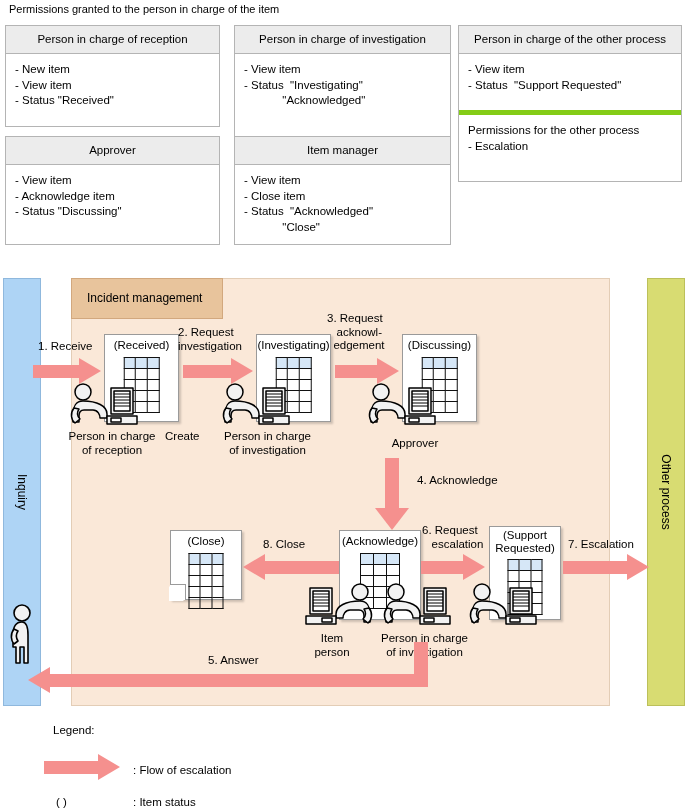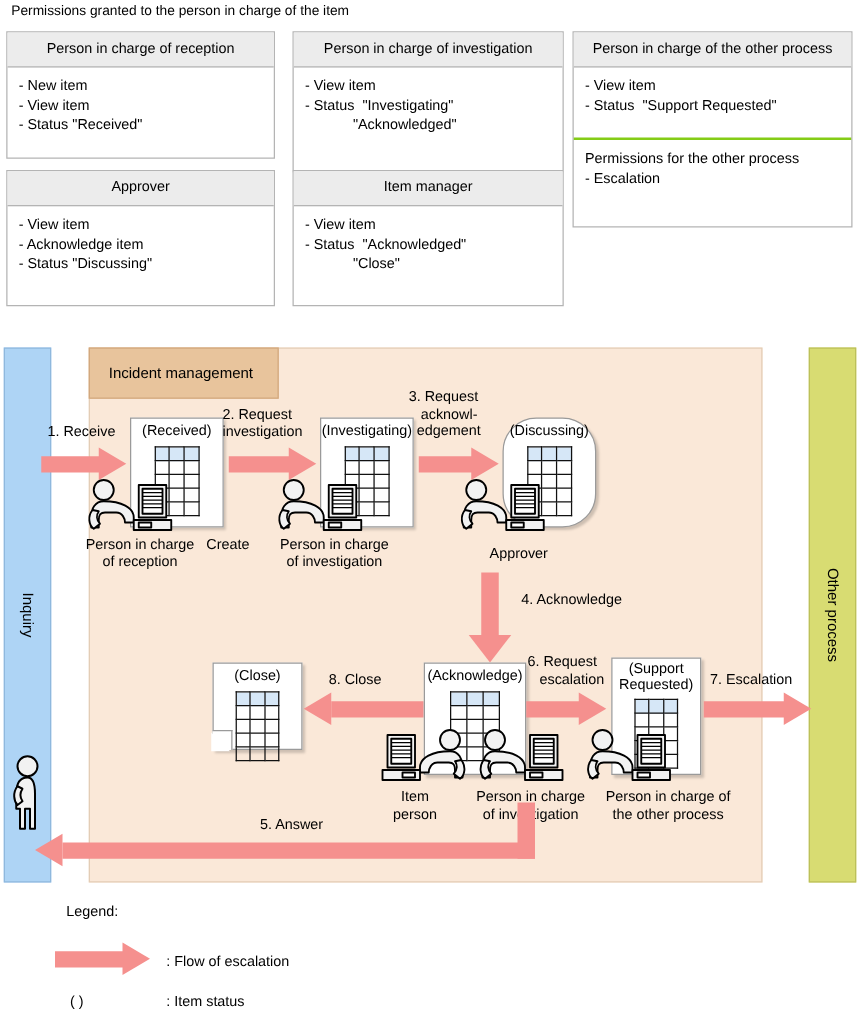--- a/index.html
+++ b/index.html
@@ -13,21 +13,21 @@
   #caption{position:absolute;left:9px;top:3px;font-size:11px;white-space:nowrap;}
 
   
   .perm-card{position:absolute;border:1px solid #b4b4b4;background:#ffffff;box-sizing:border-box;}
   .perm-head{
     background:#ececec;border-bottom:1px solid #b4b4b4;
     height:27px;line-height:27px;text-align:center;font-size:11.5px;
   }
   .perm-body{padding:8px 9px 4px 9px;}
   .perm-line{line-height:15.5px;font-size:11.5px;white-space:pre;}
-  .perm-sub{border-top:2px solid #84cc16;padding:8px 9px 6px 9px;}
+  .perm-sub{border-top:5px solid #84cc16;padding:8px 9px 6px 9px;}
 
   
   #diagram{position:absolute;left:0;top:262px;width:687px;height:455px;}
 
   .lane{position:absolute;box-sizing:border-box;}
   #lane-inquiry{left:3px;top:16px;width:38px;height:428px;background:#aed4f5;border:1px solid #8fb8dd;}
   #lane-other{left:647px;top:16px;width:38px;height:428px;background:#d8dc72;border:1px solid #bcc05a;}
   .lane-label{
     position:absolute;left:50%;top:50%;transform:translate(-50%,-50%) rotate(90deg);
     white-space:nowrap;font-size:12px;
@@ -114,20 +114,21 @@
     <div class="perm-line">- View item</div>
     <div class="perm-line">- Acknowledge item</div>
     <div class="perm-line">- Status "Discussing"</div>
   </div>
 </div>
 
 <div class="perm-card" style="left:234px;top:136px;width:217px;height:109px;">
   <div class="perm-head">Item manager</div>
   <div class="perm-body">
     <div class="perm-line">- View item</div>
+    <div class="perm-line">- Close item</div>
     <div class="perm-line">- Status  "Acknowledged"</div>
     <div class="perm-line">            "Close"</div>
   </div>
 </div>
 
 <div id="diagram">
 
   <div class="lane" id="lane-inquiry">
     <div class="lane-label">Inquiry</div>
   </div>
@@ -259,21 +260,21 @@
 of investigation</div>
 
   <div class="arrow-r" style="left:335px;top:96px;width:66px;height:26px;">
     <div class="shaft" style="left:0;top:7px;width:44px;height:13px;"></div>
     <div class="head" style="left:42px;top:0;border-top:13px solid transparent;border-bottom:13px solid transparent;border-left:22px solid #f5908e;"></div>
   </div>
   <div class="lbl" style="left:327px;top:50px;">3. Request
    acknowl-
   edgement</div>
 
-  <div class="doc" style="left:402px;top:72px;width:75px;height:88px;border-radius:27px;">
+  <div class="doc" style="left:402px;top:72px;width:75px;height:88px;">
     <div class="doc-title">(Discussing)</div>
     <table class="tbl" style="top:22px;">
       <tbody>
           <tr>
             <td style="width:19px;height:10px;"></td>
             <td style="width:19px;"></td>
             <td style="width:19px;"></td>
           </tr>
       <tr>
             <td style="height:10px;"></td>
@@ -468,22 +469,20 @@
       <circle cx="16" cy="10" r="8"></circle>
       <path d="M16 19 C9 19 6 25 6 32 L6 40 L12 40 L12 34 C12 30 13 28 17 28 L26 28 C31 28 33 33 33 36 L40 36 L40 32 C40 24 30 19 16 19 Z"></path>
       <path d="M7 26 C3 31 4 38 8 41 L13 37 C10 34 10 30 12 27 Z"></path>
       <rect x="44" y="6" width="22" height="26"></rect>
       <rect x="47" y="9" width="16" height="20" fill="#fff"></rect>
       <path d="M47 12 h16 M47 15 h16 M47 18 h16 M47 21 h16 M47 24 h16" stroke-width="1"></path>
       <rect x="40" y="34" width="30" height="8"></rect>
       <rect x="44" y="36" width="10" height="4" fill="#fff"></rect>
     </g>
   </svg>
-  <div class="role" style="left:477px;top:370px;width:115px;">Person in charge of
-the other process</div>
 
   <div class="arrow-r" style="left:563px;top:292px;width:88px;height:26px;">
     <div class="shaft" style="left:0;top:7px;width:66px;height:13px;"></div>
     <div class="head" style="left:64px;top:0;border-top:13px solid transparent;border-bottom:13px solid transparent;border-left:22px solid #f5908e;"></div>
   </div>
   <div class="lbl" style="left:568px;top:276px;">7. Escalation</div>
 
   <div class="elbow" style="left:28px;top:380px;width:400px;height:62px;">
     <div class="v" style="right:0;top:0;width:14px;height:45px;"></div>
     <div class="h" style="left:22px;top:32px;right:0;height:13px;"></div>

